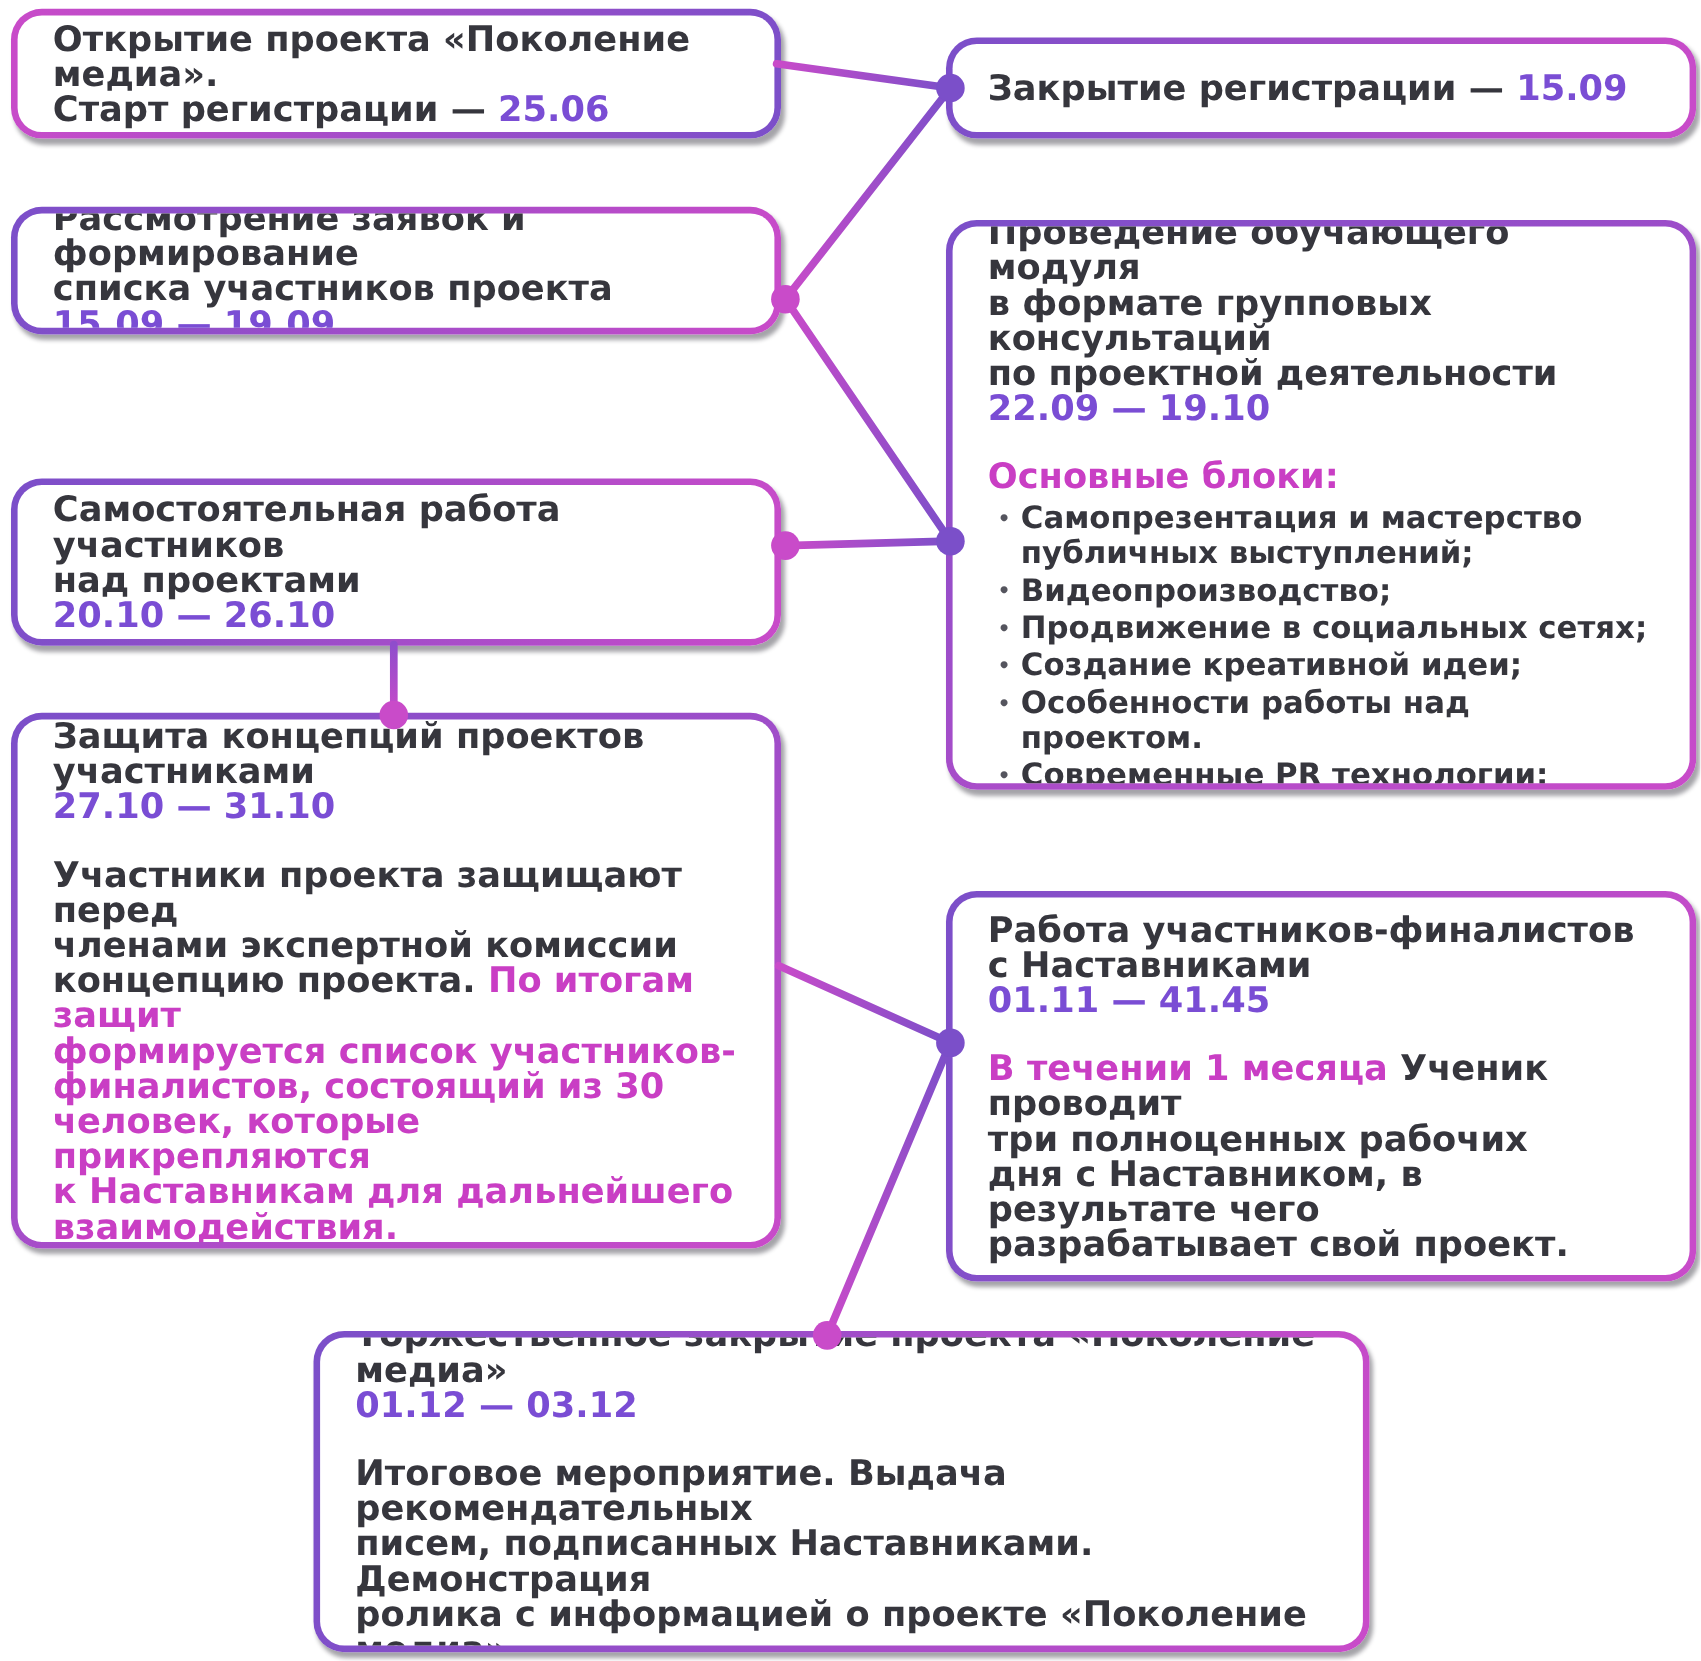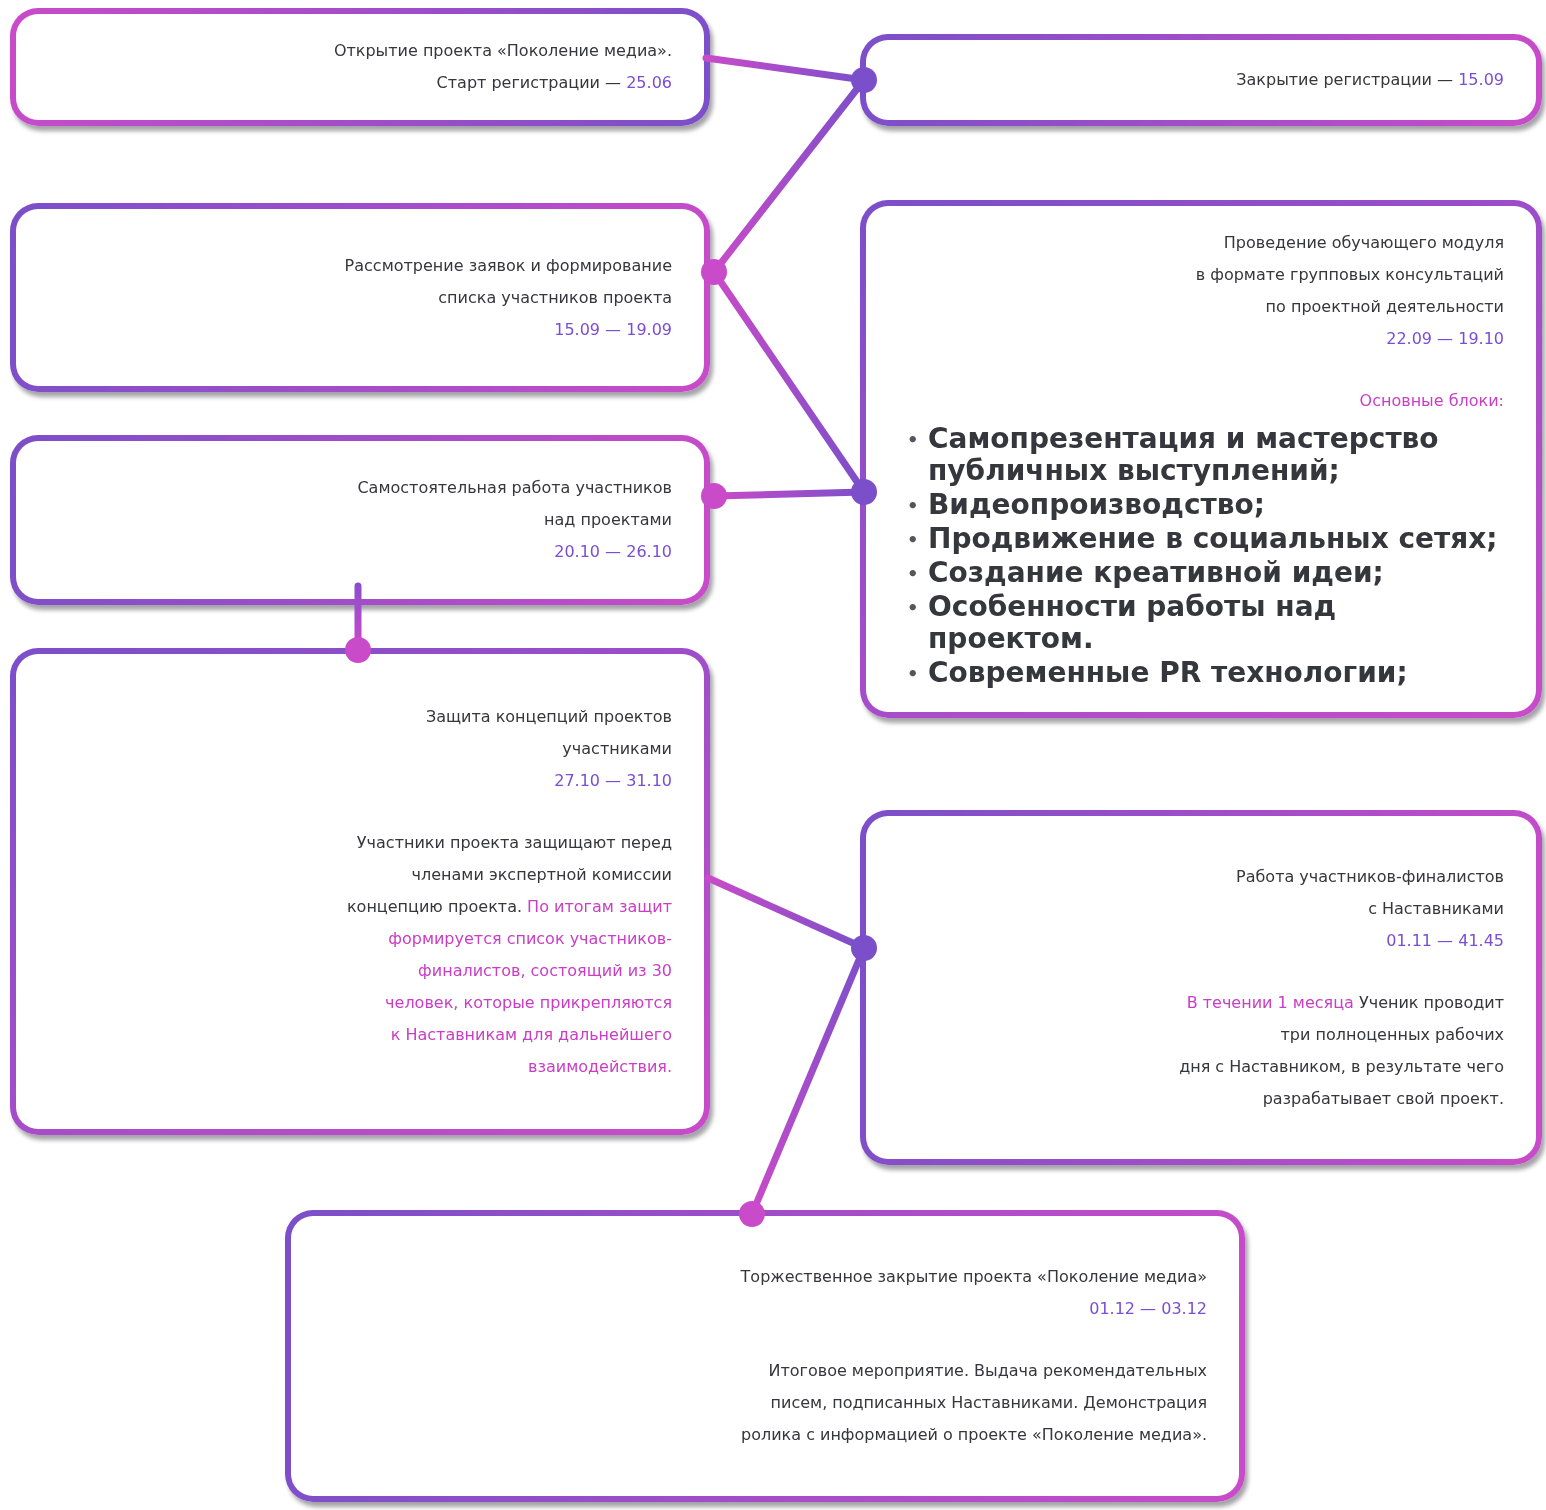--- a/index.html
+++ b/index.html
@@ -18,21 +18,21 @@
   .gbox.rev  { background:linear-gradient(100deg,#C94BC9 0%,#7B4FC9 100%); }
   .gbox.diag { background:linear-gradient(150deg,#7B4FC9 0%,#C94BC9 100%); }
 
   .inner {
     width:100%; height:100%;
     background:#ffffff; border-radius:22px;
     display:flex; flex-direction:column; justify-content:center;
     padding:18px 32px; overflow:hidden;
   }
 
-  .txt { font-size:16px; line-height:32px; font-weight:400; color:#36363D;text-align:right; }
+  .txt { font-size:32px; line-height:32px; font-weight:700; color:#36363D; }
   .txt span { white-space:pre-line; }
   .block { display:block; }
   .date { color:#7A4DD4; }
   .accent { color:#C93EC4; }
   .para { margin-top:30px; }
 
   .bullets { list-style:none; margin-top:4px; }
   .bullets li {
     position:relative; padding-left:30px; margin:2px 0;
     font-size:28px; line-height:32px; font-weight:700; color:#36363D;
@@ -54,21 +54,21 @@
 Старт регистрации — </span><span class="date">25.06</span></p>
     </div>
   </div>
 
   <div class="gbox" style="left:860px;top:34px;width:682px;height:92px">
     <div class="inner">
       <p class="txt"><span>Закрытие регистрации — </span><span class="date">15.09</span></p>
     </div>
   </div>
 
-  <div class="gbox" style="left:10px;top:203px;width:700px;height:189px">
+  <div class="gbox" style="left:10px;top:188px;width:700px;height:116px">
     <div class="inner">
       <p class="txt"><span class="block">Рассмотрение заявок и формирование
 списка участников проекта</span><span class="date">15.09 — 19.09</span></p>
     </div>
   </div>
 
   <div class="gbox diag" style="left:860px;top:200px;width:682px;height:518px">
     <div class="inner">
       <p class="txt"><span class="block">Проведение обучающего модуля
 в формате групповых консультаций
@@ -80,21 +80,21 @@
         <li><span>Видеопроизводство;</span></li>
         <li><span>Продвижение в социальных сетях;</span></li>
         <li><span>Создание креативной идеи;</span></li>
         <li><span>Особенности работы над
 проектом.</span></li>
         <li><span>Современные PR технологии;</span></li>
       </ul>
     </div>
   </div>
 
-  <div class="gbox" style="left:10px;top:435px;width:700px;height:170px">
+  <div class="gbox" style="left:10px;top:435px;width:700px;height:152px">
     <div class="inner">
       <p class="txt"><span class="block">Самостоятельная работа участников
 над проектами</span><span class="date">20.10 — 26.10</span></p>
     </div>
   </div>
 
   <div class="gbox diag" style="left:10px;top:648px;width:700px;height:487px">
     <div class="inner">
       <p class="txt"><span class="block">Защита концепций проектов
 участниками</span><span class="date">27.10 — 31.10</span></p>

